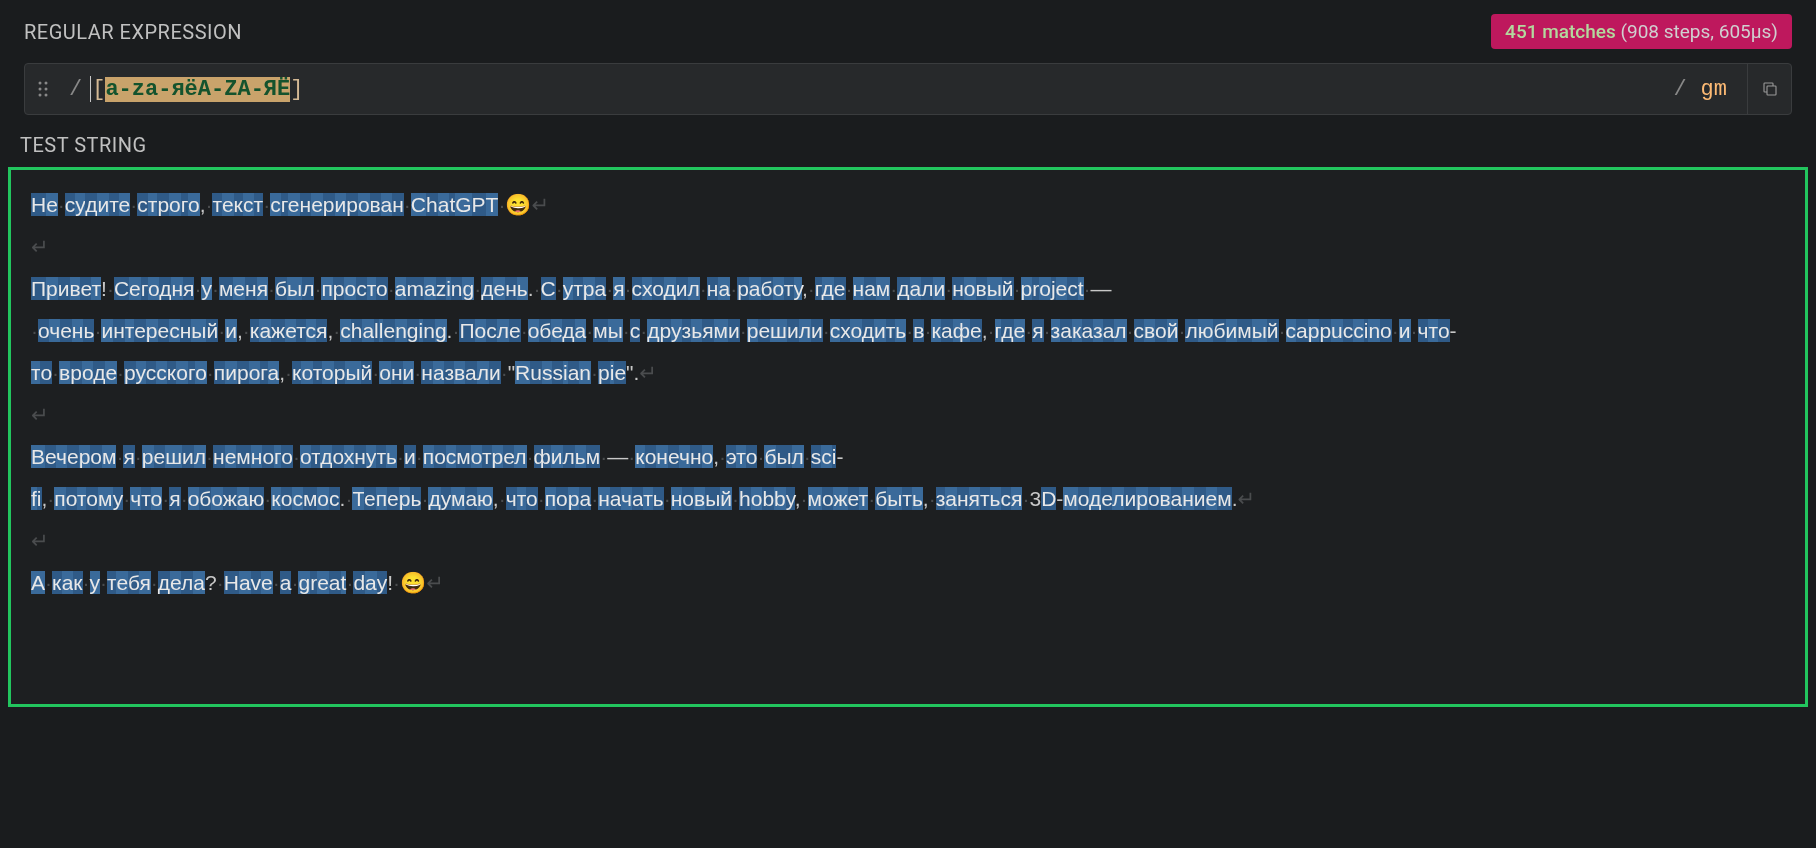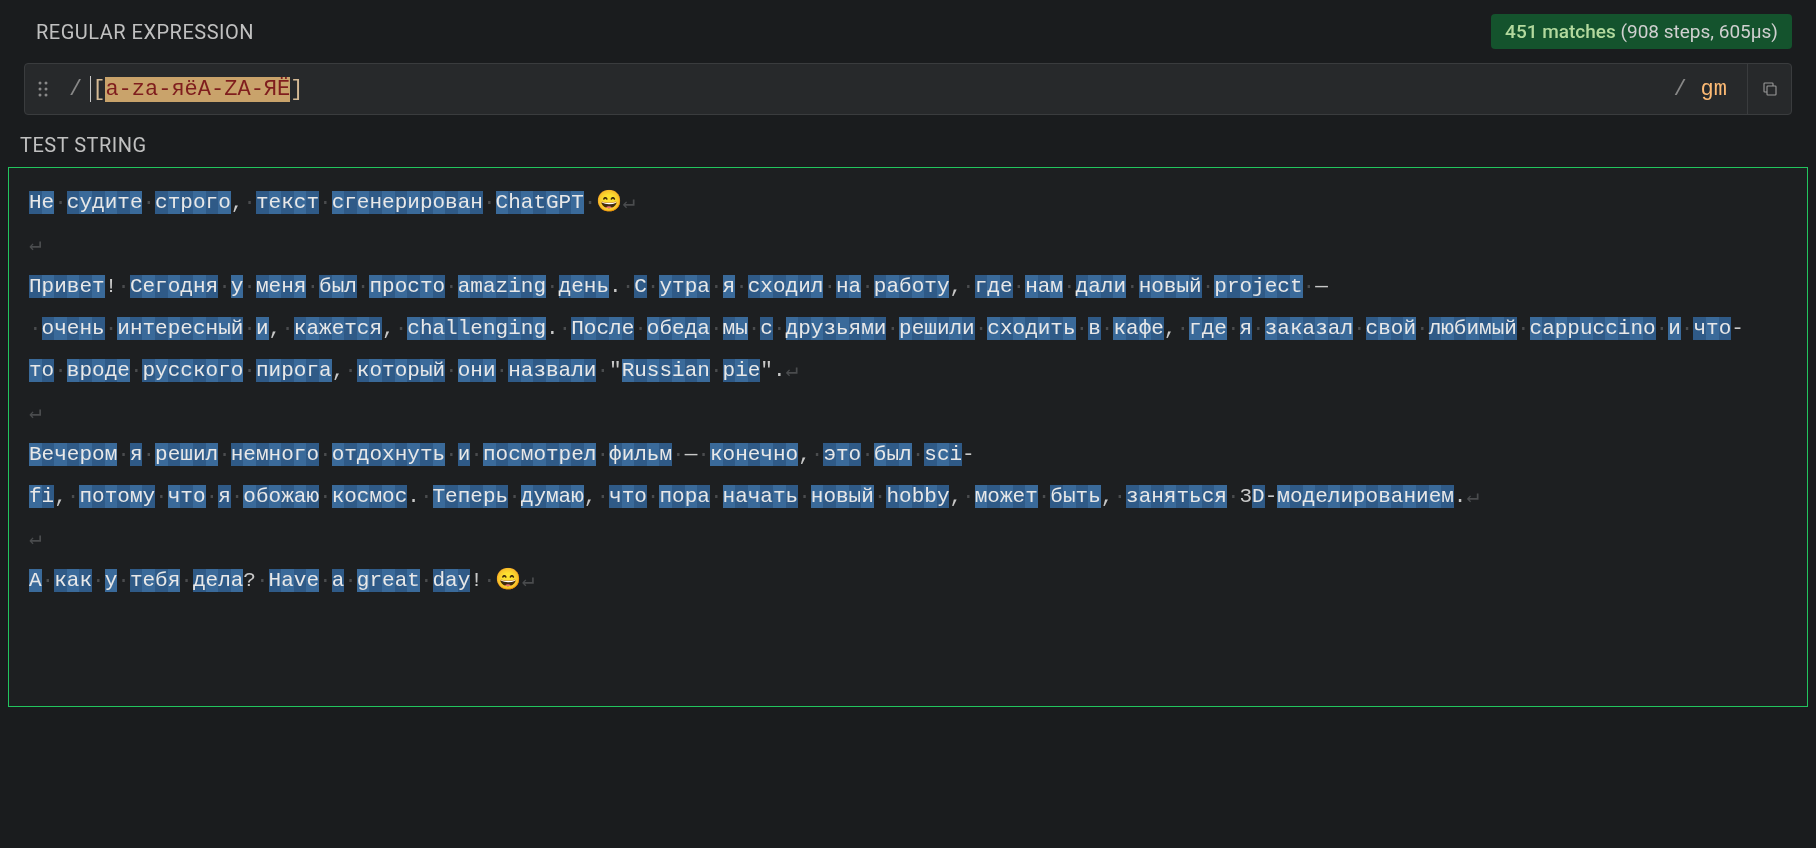--- a/index.html
+++ b/index.html
@@ -7,30 +7,29 @@
     background: #1a1c1e;
     color: #c8c8c8;
     font-family: -apple-system, BlinkMacSystemFont, "Segoe UI", Roboto, sans-serif;
     padding: 0;
   }
   .section-header {
     display: flex;
     justify-content: space-between;
     align-items: center;
     padding: 14px 24px 8px 24px;
-    margin-left: 12px;
   }
   .section-title {
     font-size: 20px;
     font-weight: 400;
     color: #c0c0c0;
     letter-spacing: 0.5px;
   }
   .match-info {
-    background: #14532d;
+    background: #be185d;
     color: #d0d0d0;
     padding: 6px 14px;
     border-radius: 4px;
     font-size: 19px;
   }
   .match-info .count { color: #b3d99e; font-weight: 500; }
   .regex-row {
     margin: 6px 24px 18px 24px;
     background: #27292b;
     border: 1px solid #3a3c3e;
@@ -65,21 +64,21 @@
     position: relative;
   }
   .regex-input .cursor {
     display: inline-block;
     width: 1px;
     height: 26px;
     background: #c8c8c8;
     margin-right: 1px;
     vertical-align: middle;
   }
-  .cc { background: #c9a36b; color: #7f1d1d; padding: 0 0; }
+  .cc { background: #c9a36b; color: #14532d; padding: 0 0; font-weight: bold; }
   .cc-bracket { color: #d4b994; }
   .flags {
     color: #fdba74;
     font-family: "SFMono-Regular", Consolas, "Liberation Mono", Menlo, monospace;
     font-size: 22px;
     padding: 0 20px 0 6px;
     cursor: pointer;
   }
   .copy-btn {
     width: 44px;
@@ -95,22 +94,22 @@
     font-size: 20px;
     font-weight: 400;
     color: #c0c0c0;
     letter-spacing: 0.5px;
     padding: 0 24px 10px 20px;
   }
   .test-area {
     margin: 0 8px 0 8px;
     padding: 14px 20px;
     background: #1d1f21;
-    border: 1px solid #22c55e;
-    font-family: Liberation Mono, monospace;
+    border: 3px solid #22c55e;
+    font-family: Liberation Sans, sans-serif;
     font-size: 21px;
     line-height: 2.0;
     color: #c8c8c8;
     white-space: pre-wrap;
     word-break: break-word;
     min-height: 540px;
   }
   .m0 { background: #2f5a87; color: #e8e8e8; }
   .m1 { background: #3a6a9a; color: #e8e8e8; }
   .ws { color: #4a4c4e; }

